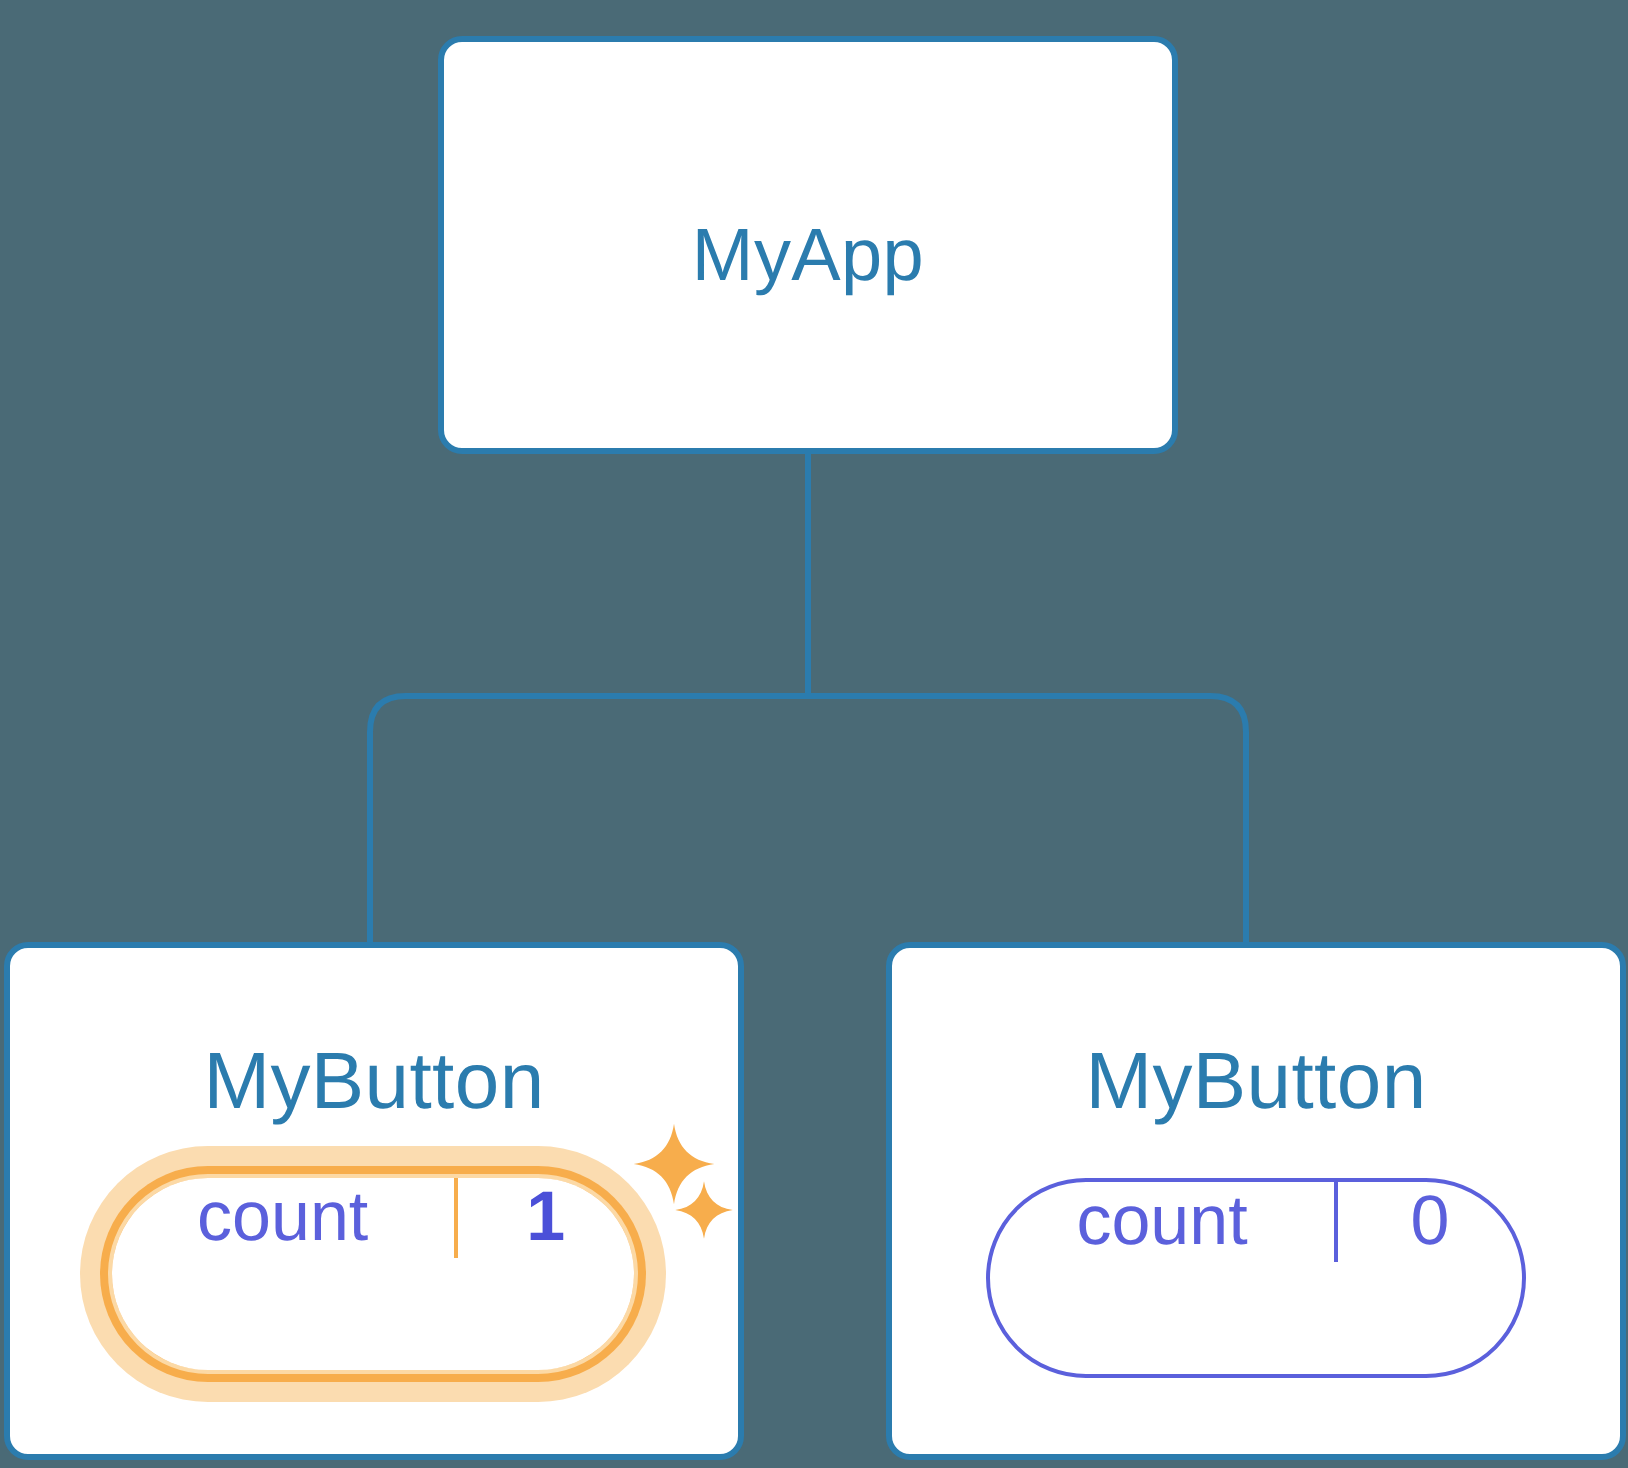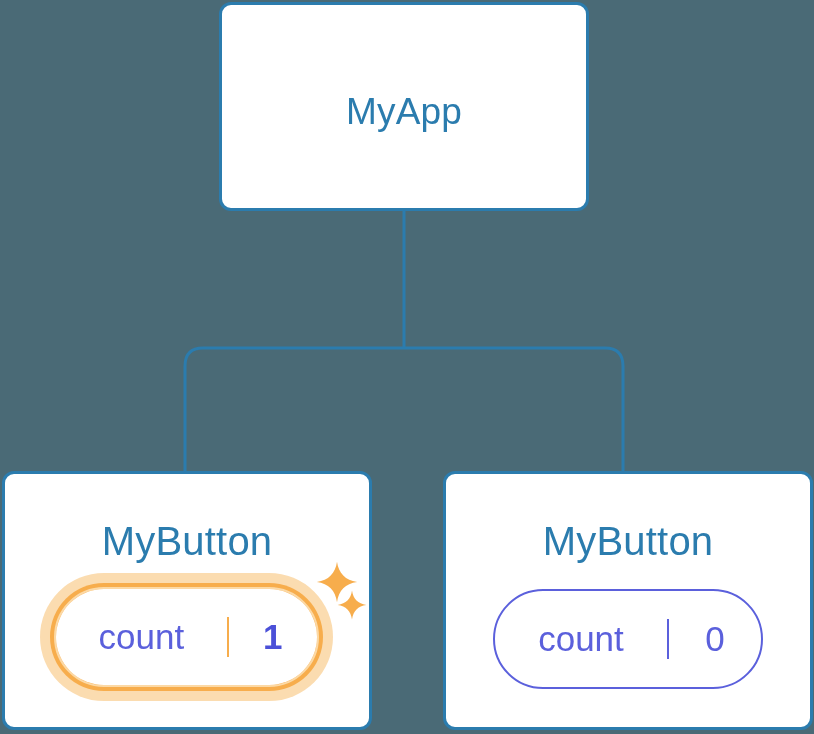--- a/index.html
+++ b/index.html
@@ -44,21 +44,21 @@
     text-align: center;
     color: #2b7cae;
     font-size: 37px;
     font-weight: 400;
     letter-spacing: 0.2px;
     white-space: nowrap;
   }
 
   #node-root {
     left: 219px;
-    top: 2px;
+    top: 18px;
     width: 370px;
     height: 209px;
   }
   #node-root .node-title {
     top: 86px;
   }
 
   #node-child-left {
     left: 2px;
     top: 471px;
@@ -78,21 +78,21 @@
 
   
   .pill-wrap {
     position: absolute;
     display: flex;
     align-items: center;
     justify-content: center;
   }
   .pill {
     display: flex;
-    align-items: center;
+    align-items: flex-start;
     background: #ffffff;
     box-sizing: border-box;
     border-radius: 999px;
     overflow: hidden;
   }
   .pill-key, .pill-val {
     display: flex;
     align-items: center;
     justify-content: center;
     white-space: nowrap;

